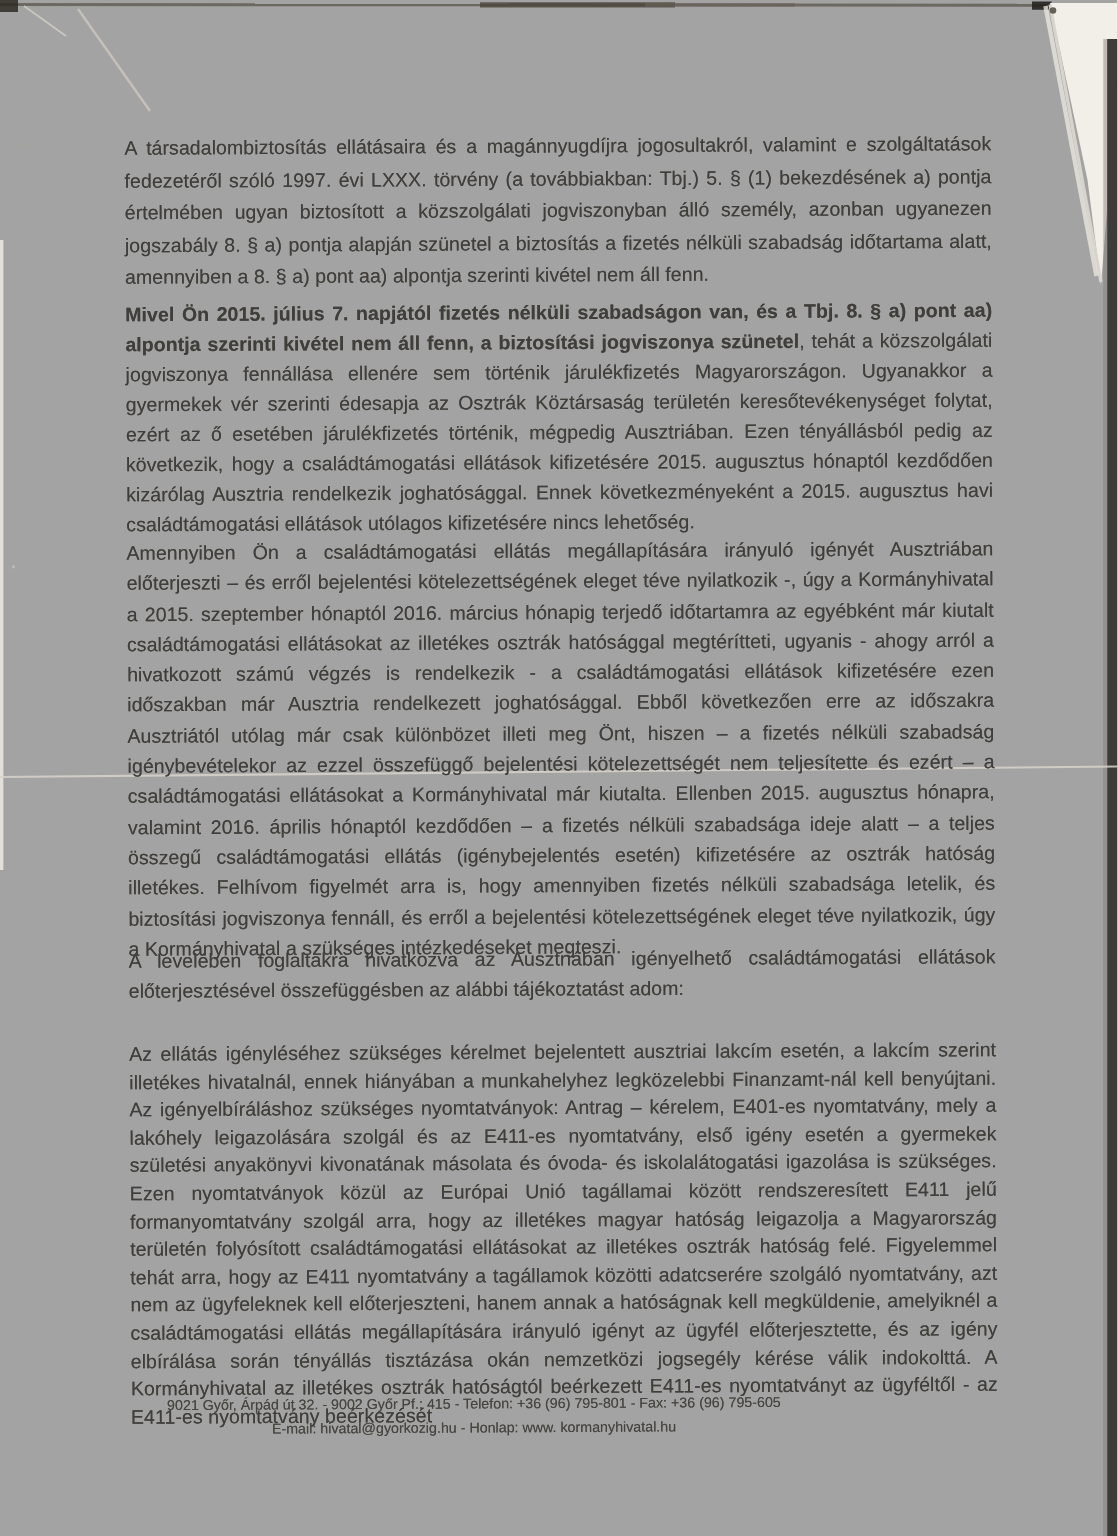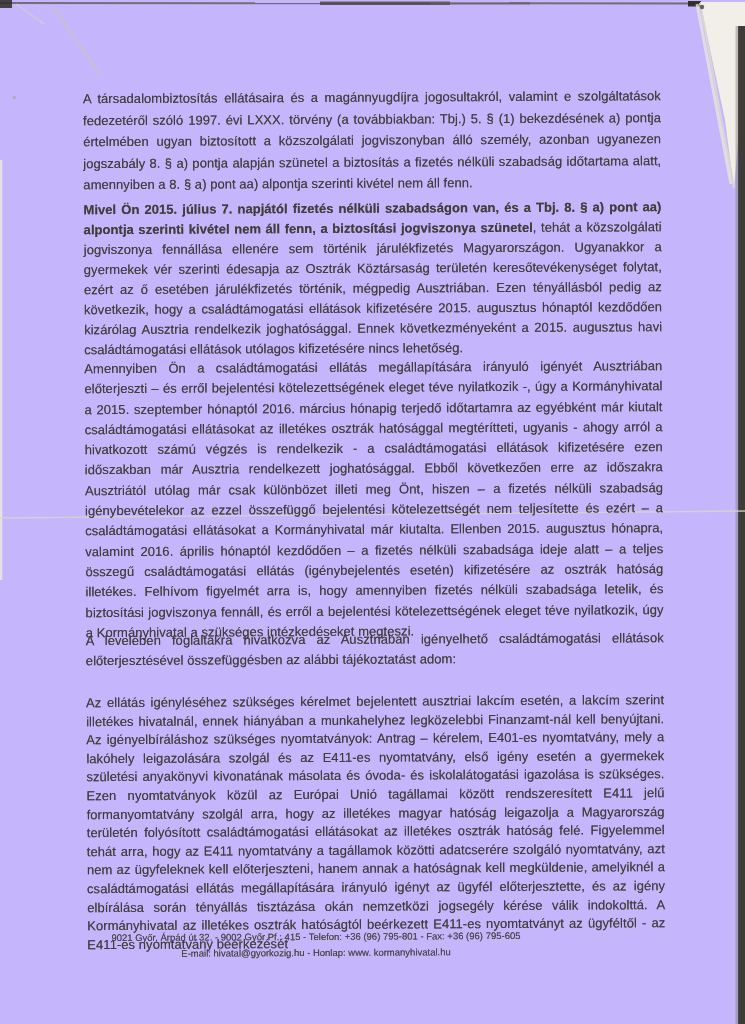--- a/index.html
+++ b/index.html
@@ -7,21 +7,21 @@
     padding: 0;
     width: 745px;
     height: 1024px;
     background: #fbfaf6;
     overflow: hidden;
   }
   .page {
     position: relative;
     width: 745px;
     height: 1024px;
-    background: #c4b5fd;
+    background: #a3a3a3;
     overflow: hidden;
   }
   .artifacts {
     position: absolute;
     left: 0; top: 0;
     width: 745px; height: 1024px;
     pointer-events: none;
   }
   .textblock {
     position: absolute;

